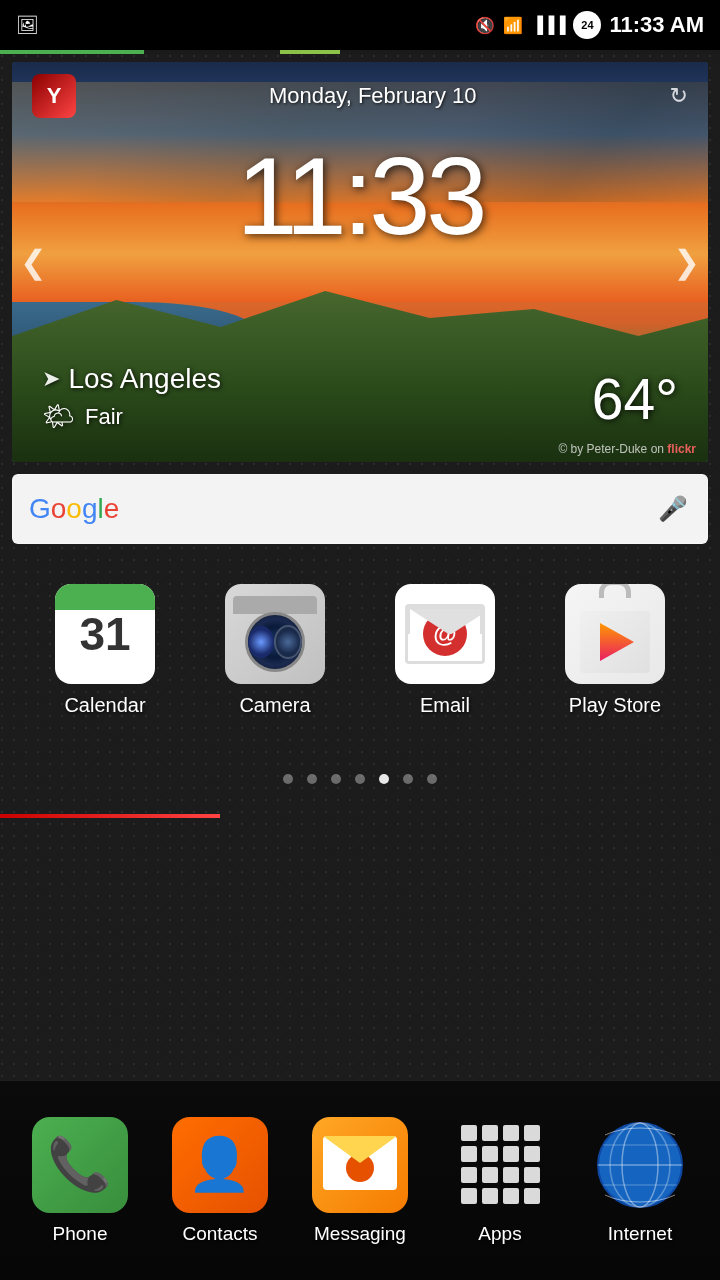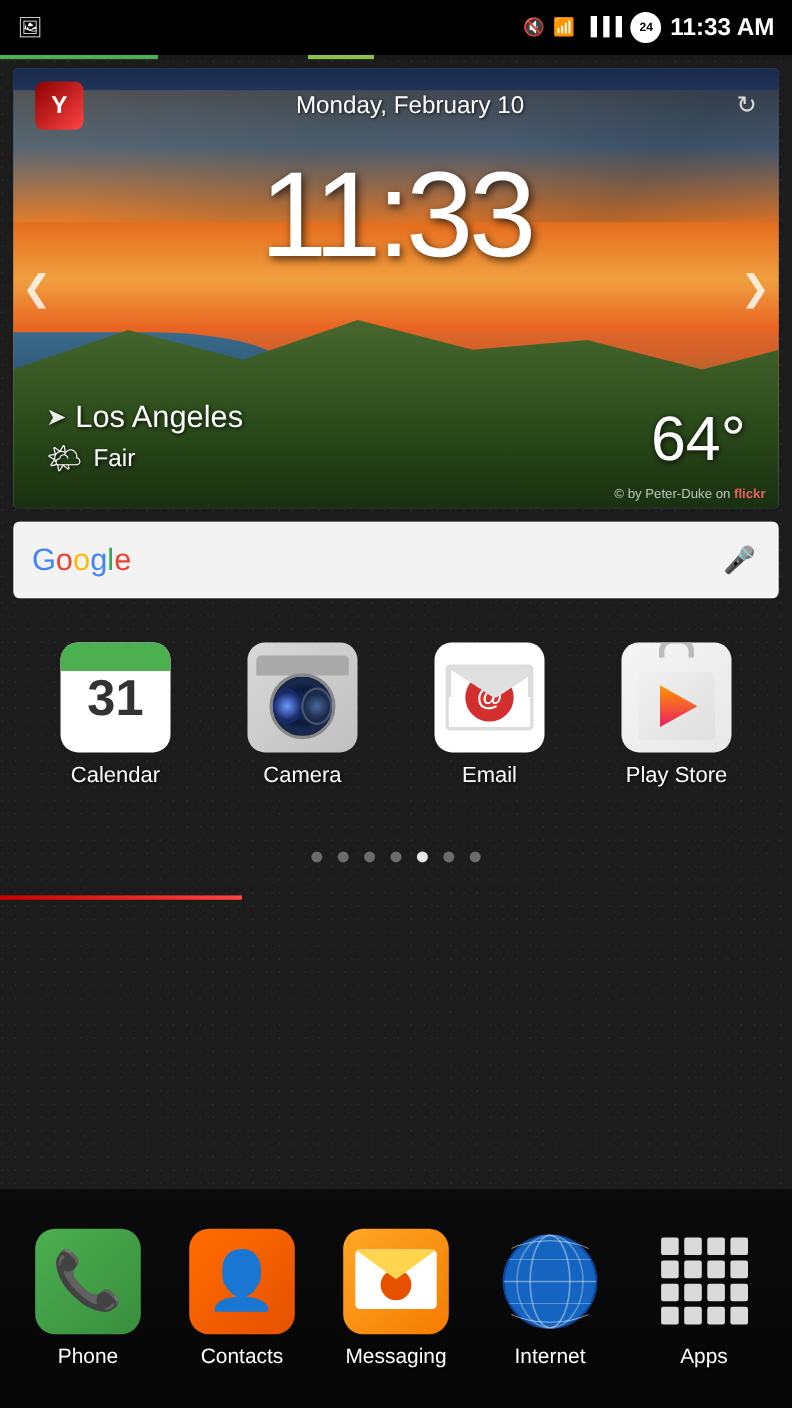--- a/index.html
+++ b/index.html
@@ -809,53 +809,53 @@
           <div style="width:74px;height:54px;background:white;border-radius:4px;position:relative;overflow:hidden;display:flex;align-items:center;justify-content:center;">
             <div style="position:absolute;top:0;left:0;right:0;height:0;border-top:27px solid #FFD54F;border-left:37px solid transparent;border-right:37px solid transparent;"></div>
             <div style="width:28px;height:28px;background:#e65100;border-radius:50%;margin-top:10px;"></div>
           </div>
         </div>
       </div>
       <span class="dock-label">Messaging</span>
     </div>
 
     <div class="dock-item">
+      <div class="dock-icon icon-apps">
+        <div class="apps-grid">
+          <div class="apps-dot"></div>
+          <div class="apps-dot"></div>
+          <div class="apps-dot"></div>
+          <div class="apps-dot"></div>
+          <div class="apps-dot"></div>
+          <div class="apps-dot"></div>
+          <div class="apps-dot"></div>
+          <div class="apps-dot"></div>
+          <div class="apps-dot"></div>
+          <div class="apps-dot"></div>
+          <div class="apps-dot"></div>
+          <div class="apps-dot"></div>
+          <div class="apps-dot"></div>
+          <div class="apps-dot"></div>
+          <div class="apps-dot"></div>
+          <div class="apps-dot"></div>
+        </div>
+      </div>
+      <span class="dock-label">Apps</span>
+    </div>
+
+    <div class="dock-item">
       <div class="dock-icon icon-internet">
         <svg class="globe-svg" viewBox="0 0 90 90">
           <circle cx="45" cy="45" r="42" fill="#1565C0" stroke="#0D47A1" stroke-width="2"></circle>
           <ellipse cx="45" cy="45" rx="18" ry="42" fill="none" stroke="rgba(255,255,255,0.4)" stroke-width="1.5"></ellipse>
           <ellipse cx="45" cy="45" rx="30" ry="42" fill="none" stroke="rgba(255,255,255,0.3)" stroke-width="1.5"></ellipse>
           <line x1="3" y1="45" x2="87" y2="45" stroke="rgba(255,255,255,0.4)" stroke-width="1.5"></line>
           <line x1="8" y1="25" x2="82" y2="25" stroke="rgba(255,255,255,0.3)" stroke-width="1"></line>
           <line x1="8" y1="65" x2="82" y2="65" stroke="rgba(255,255,255,0.3)" stroke-width="1"></line>
           <path d="M 10 15 Q 25 8 45 8 Q 65 8 80 15" fill="none" stroke="rgba(255,255,255,0.5)" stroke-width="1"></path>
           <path d="M 10 75 Q 25 82 45 82 Q 65 82 80 75" fill="none" stroke="rgba(255,255,255,0.5)" stroke-width="1"></path>
         </svg>
       </div>
       <span class="dock-label">Internet</span>
     </div>
-
-    <div class="dock-item">
-      <div class="dock-icon icon-apps">
-        <div class="apps-grid">
-          <div class="apps-dot"></div>
-          <div class="apps-dot"></div>
-          <div class="apps-dot"></div>
-          <div class="apps-dot"></div>
-          <div class="apps-dot"></div>
-          <div class="apps-dot"></div>
-          <div class="apps-dot"></div>
-          <div class="apps-dot"></div>
-          <div class="apps-dot"></div>
-          <div class="apps-dot"></div>
-          <div class="apps-dot"></div>
-          <div class="apps-dot"></div>
-          <div class="apps-dot"></div>
-          <div class="apps-dot"></div>
-          <div class="apps-dot"></div>
-          <div class="apps-dot"></div>
-        </div>
-      </div>
-      <span class="dock-label">Apps</span>
-    </div>
   </div>
 
 </div>
 
 </body></html>

